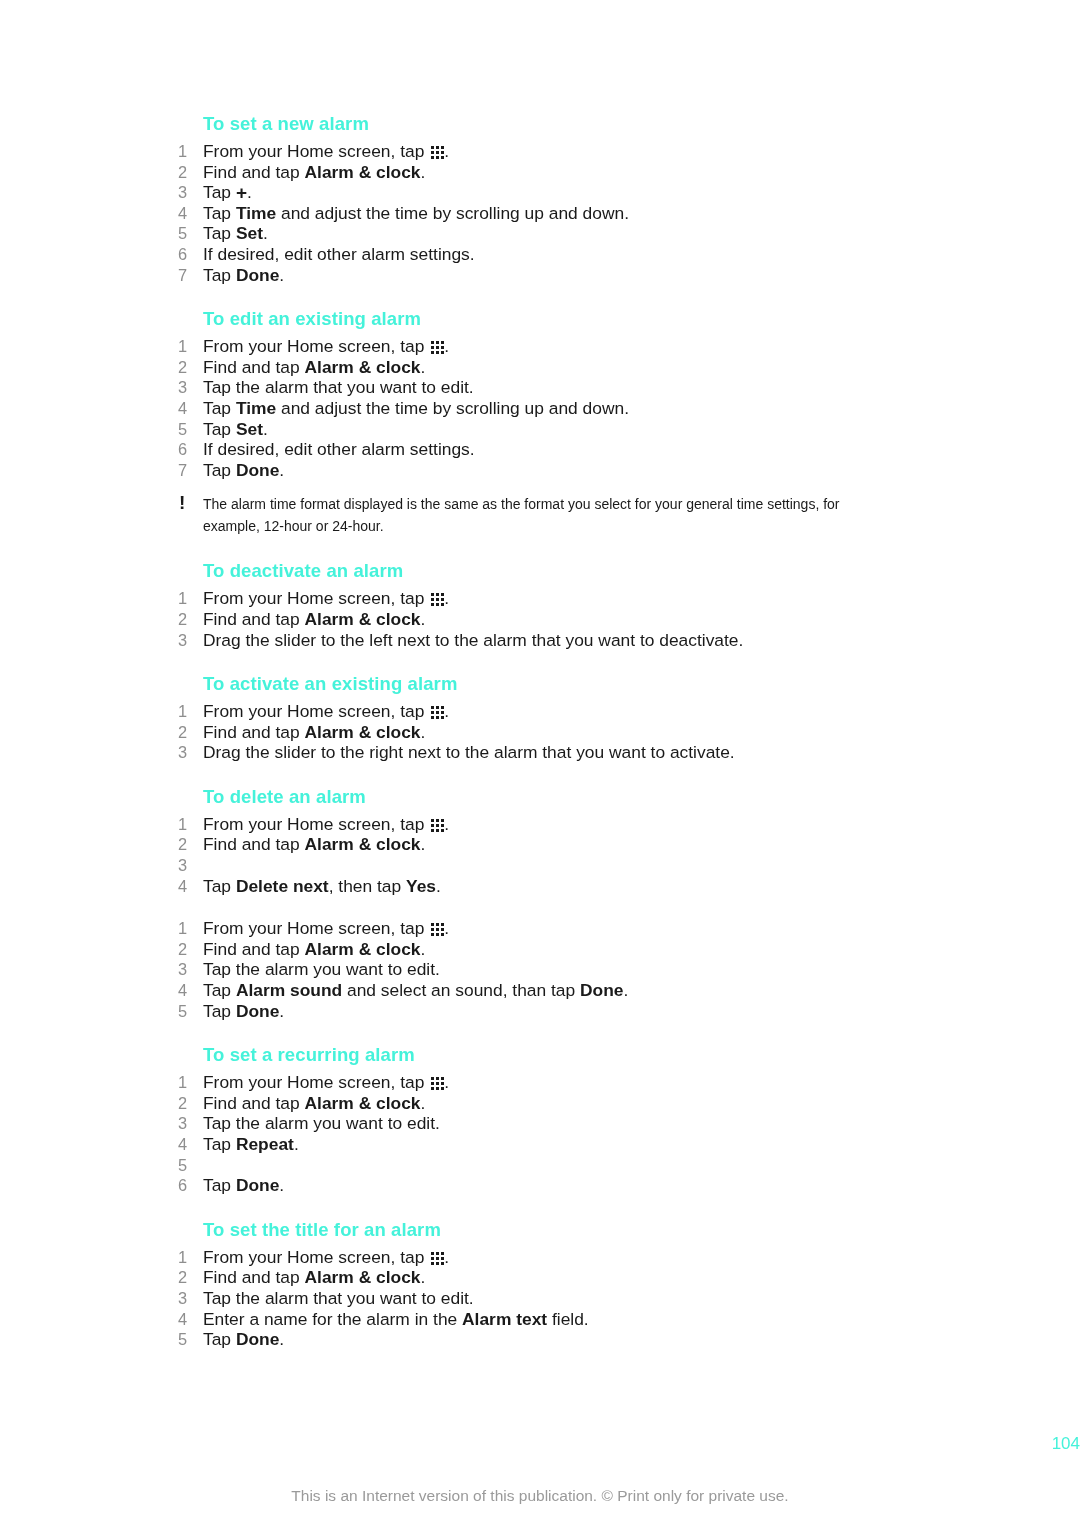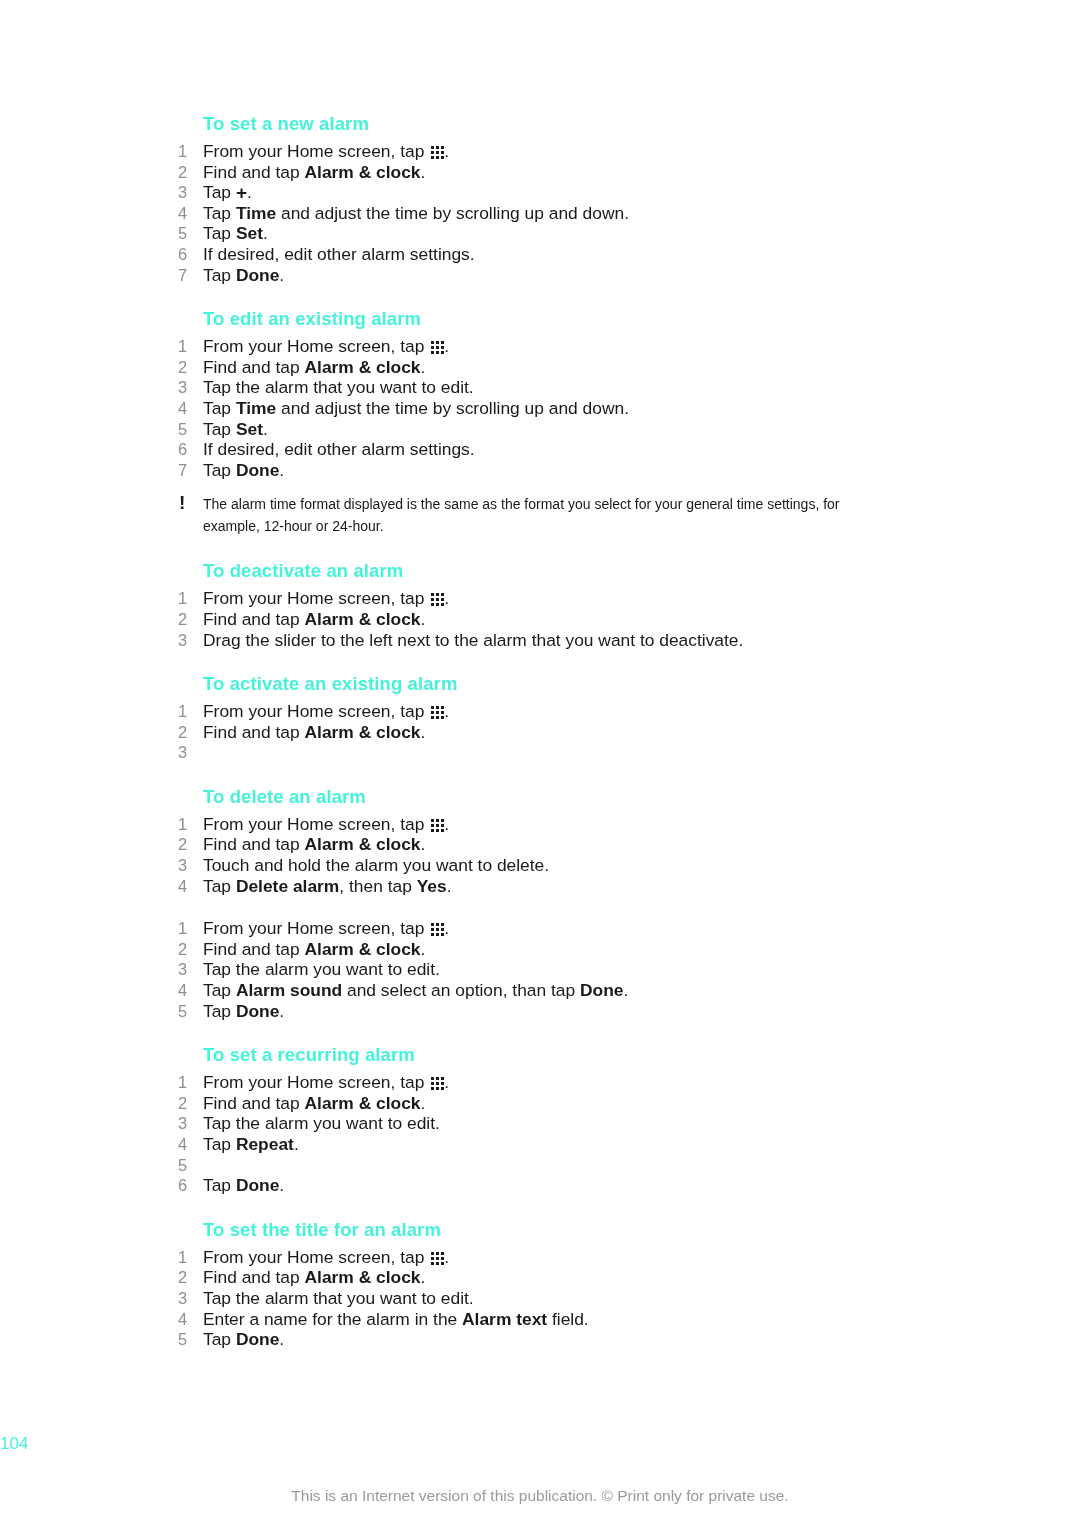--- a/index.html
+++ b/index.html
@@ -123,21 +123,21 @@
     line-height: 21.5px;
     color: #1a1a1a;
   }
 
   
   .page-number {
     position: absolute;
     left: 0;
     top: 1418px;
     width: 1080px;
-    text-align: left;
+    text-align: right;
     color: #45f2da;
     font-size: 17px;
     line-height: 20px;
   }
   .footer-note {
     position: absolute;
     left: 0;
     top: 1470px;
     width: 1080px;
     text-align: center;
@@ -185,38 +185,38 @@
           <li><span class="num">1</span><span class="txt"><span>From your Home screen, tap </span><span class="drawer-icon"><i class="r0 c0"></i><i class="r0 c1"></i><i class="r0 c2"></i><i class="r1 c0"></i><i class="r1 c1"></i><i class="r1 c2"></i><i class="r2 c0"></i><i class="r2 c1"></i><i class="r2 c2"></i></span><span>.</span></span></li>
           <li><span class="num">2</span><span class="txt"><span>Find and tap </span><span class="b">Alarm &amp; clock</span><span>.</span></span></li>
           <li><span class="num">3</span><span class="txt"><span>Drag the slider to the left next to the alarm that you want to deactivate.</span></span></li>
         </ol>
       </div>
       <div class="section">
         <div class="sec-heading">To activate an existing alarm</div>
         <ol class="steps">
           <li><span class="num">1</span><span class="txt"><span>From your Home screen, tap </span><span class="drawer-icon"><i class="r0 c0"></i><i class="r0 c1"></i><i class="r0 c2"></i><i class="r1 c0"></i><i class="r1 c1"></i><i class="r1 c2"></i><i class="r2 c0"></i><i class="r2 c1"></i><i class="r2 c2"></i></span><span>.</span></span></li>
           <li><span class="num">2</span><span class="txt"><span>Find and tap </span><span class="b">Alarm &amp; clock</span><span>.</span></span></li>
+          <li><span class="num">3</span><span class="txt"><span>Drag the slider to the right next to the alarm that you want to activate.</span></span></li>
+        </ol>
+      </div>
+      <div class="section">
+        <div class="sec-heading">To delete an alarm</div>
+        <ol class="steps">
+          <li><span class="num">1</span><span class="txt"><span>From your Home screen, tap </span><span class="drawer-icon"><i class="r0 c0"></i><i class="r0 c1"></i><i class="r0 c2"></i><i class="r1 c0"></i><i class="r1 c1"></i><i class="r1 c2"></i><i class="r2 c0"></i><i class="r2 c1"></i><i class="r2 c2"></i></span><span>.</span></span></li>
+          <li><span class="num">2</span><span class="txt"><span>Find and tap </span><span class="b">Alarm &amp; clock</span><span>.</span></span></li>
           <li><span class="num">3</span></li>
-        </ol>
-      </div>
-      <div class="section">
-        <div class="sec-heading">To delete an alarm</div>
-        <ol class="steps">
-          <li><span class="num">1</span><span class="txt"><span>From your Home screen, tap </span><span class="drawer-icon"><i class="r0 c0"></i><i class="r0 c1"></i><i class="r0 c2"></i><i class="r1 c0"></i><i class="r1 c1"></i><i class="r1 c2"></i><i class="r2 c0"></i><i class="r2 c1"></i><i class="r2 c2"></i></span><span>.</span></span></li>
-          <li><span class="num">2</span><span class="txt"><span>Find and tap </span><span class="b">Alarm &amp; clock</span><span>.</span></span></li>
-          <li><span class="num">3</span><span class="txt"><span>Touch and hold the alarm you want to delete.</span></span></li>
-          <li><span class="num">4</span><span class="txt"><span>Tap </span><span class="b">Delete alarm</span><span>, then tap </span><span class="b">Yes</span><span>.</span></span></li>
+          <li><span class="num">4</span><span class="txt"><span>Tap </span><span class="b">Delete next</span><span>, then tap </span><span class="b">Yes</span><span>.</span></span></li>
         </ol>
       </div>
       <div class="section">
         <ol class="steps">
           <li><span class="num">1</span><span class="txt"><span>From your Home screen, tap </span><span class="drawer-icon"><i class="r0 c0"></i><i class="r0 c1"></i><i class="r0 c2"></i><i class="r1 c0"></i><i class="r1 c1"></i><i class="r1 c2"></i><i class="r2 c0"></i><i class="r2 c1"></i><i class="r2 c2"></i></span><span>.</span></span></li>
           <li><span class="num">2</span><span class="txt"><span>Find and tap </span><span class="b">Alarm &amp; clock</span><span>.</span></span></li>
           <li><span class="num">3</span><span class="txt"><span>Tap the alarm you want to edit.</span></span></li>
-          <li><span class="num">4</span><span class="txt"><span>Tap </span><span class="b">Alarm sound</span><span> and select an option, than tap </span><span class="b">Done</span><span>.</span></span></li>
+          <li><span class="num">4</span><span class="txt"><span>Tap </span><span class="b">Alarm sound</span><span> and select an sound, than tap </span><span class="b">Done</span><span>.</span></span></li>
           <li><span class="num">5</span><span class="txt"><span>Tap </span><span class="b">Done</span><span>.</span></span></li>
         </ol>
       </div>
       <div class="section">
         <div class="sec-heading">To set a recurring alarm</div>
         <ol class="steps">
           <li><span class="num">1</span><span class="txt"><span>From your Home screen, tap </span><span class="drawer-icon"><i class="r0 c0"></i><i class="r0 c1"></i><i class="r0 c2"></i><i class="r1 c0"></i><i class="r1 c1"></i><i class="r1 c2"></i><i class="r2 c0"></i><i class="r2 c1"></i><i class="r2 c2"></i></span><span>.</span></span></li>
           <li><span class="num">2</span><span class="txt"><span>Find and tap </span><span class="b">Alarm &amp; clock</span><span>.</span></span></li>
           <li><span class="num">3</span><span class="txt"><span>Tap the alarm you want to edit.</span></span></li>
           <li><span class="num">4</span><span class="txt"><span>Tap </span><span class="b">Repeat</span><span>.</span></span></li>

